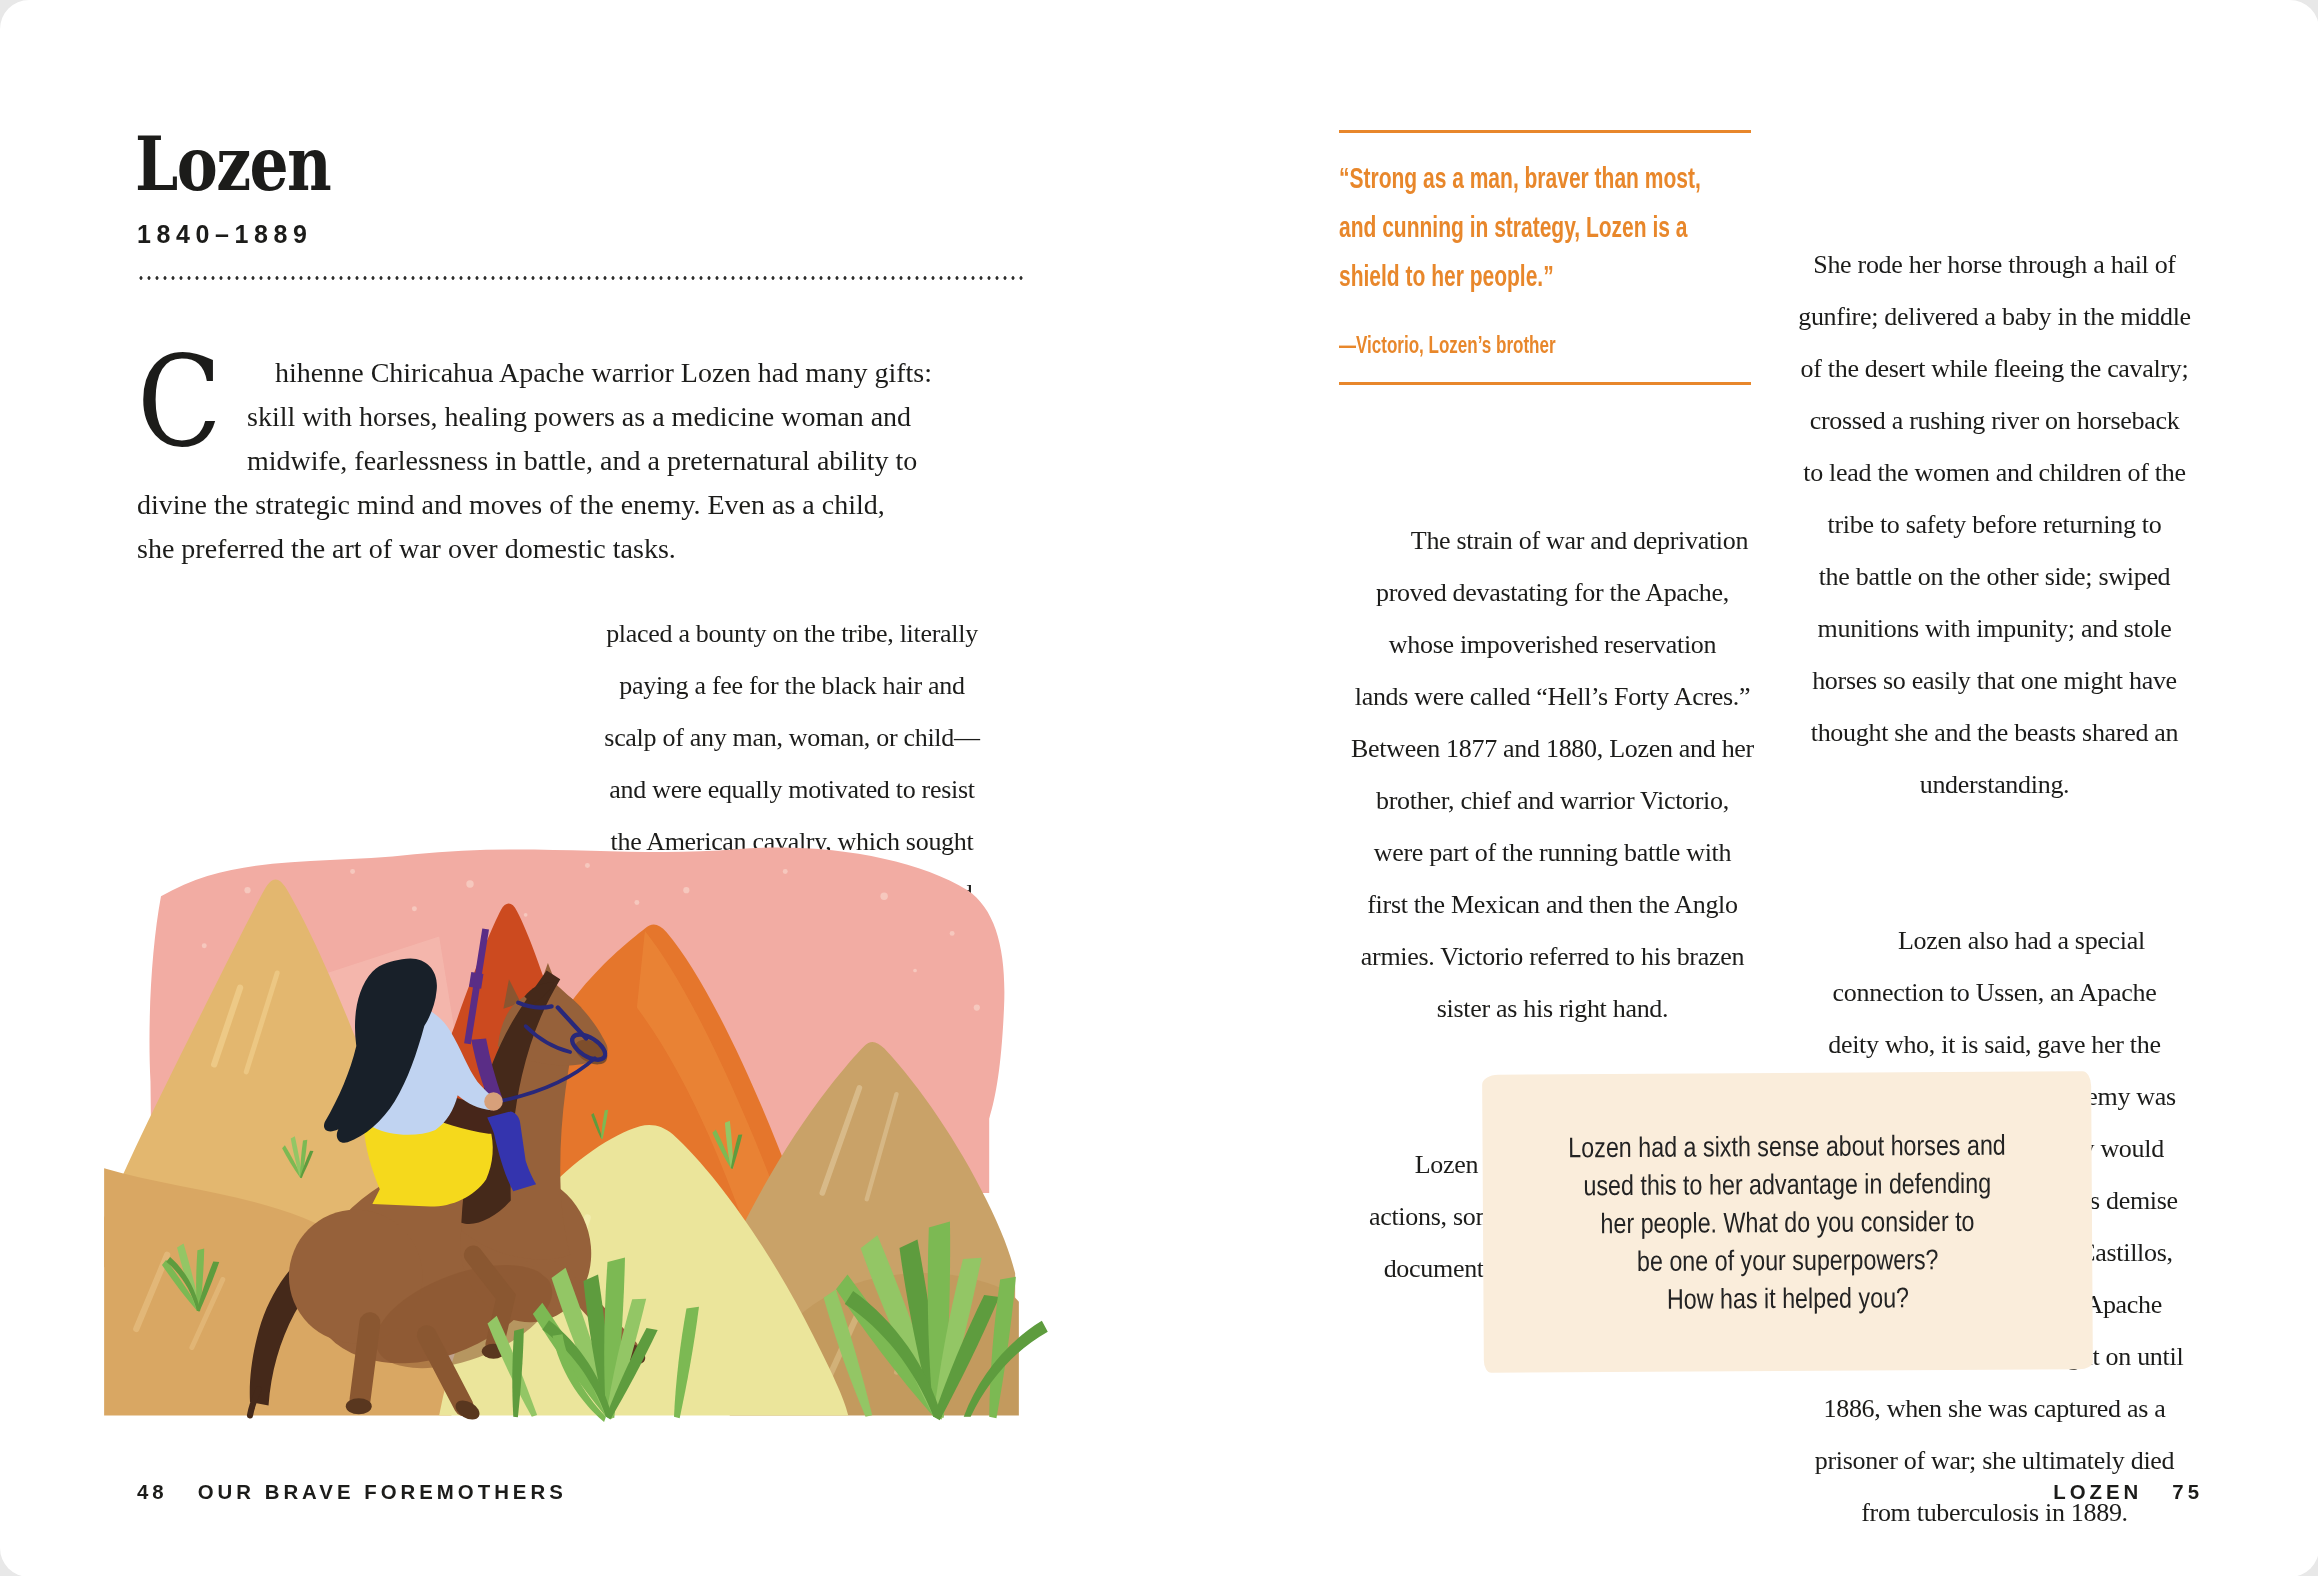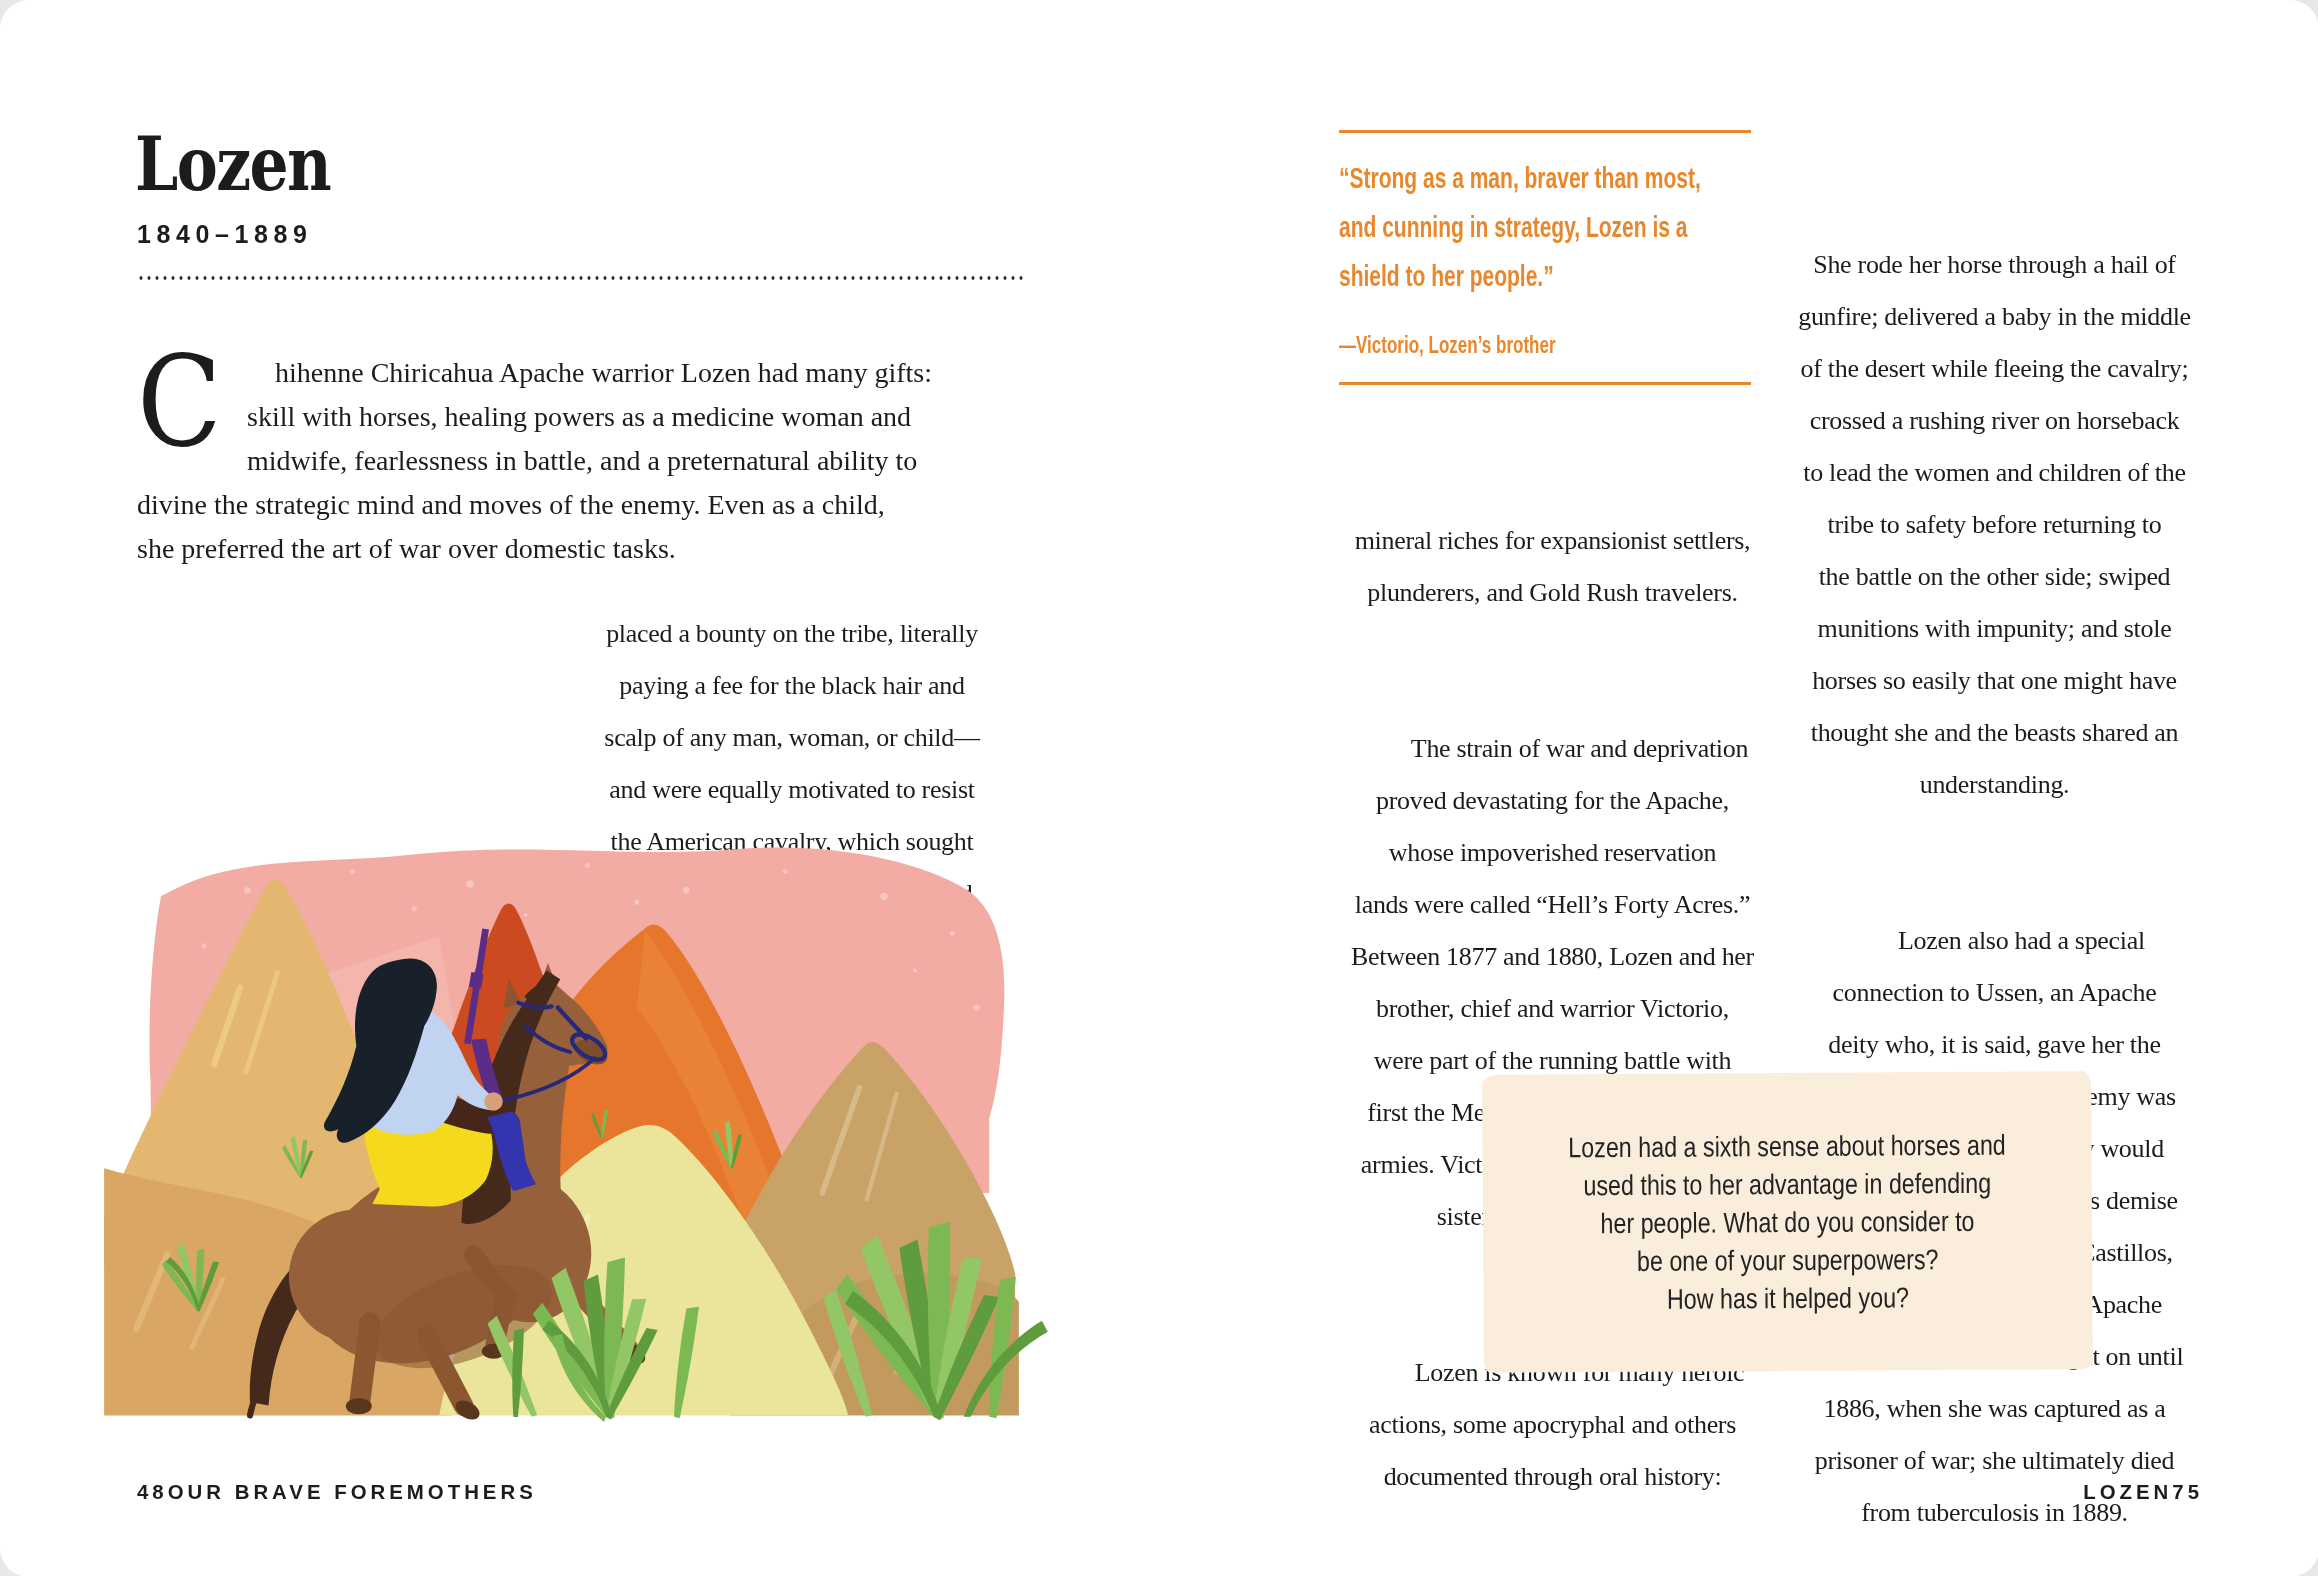--- a/index.html
+++ b/index.html
@@ -19,21 +19,21 @@
   #intro{left:137px;top:307px;width:897px;font-size:28px;line-height:44px;white-space:pre;}
   #drop-cap{float:left;font-family:"DejaVu Serif","Liberation Serif",serif;font-weight:normal;
       font-size:126px;line-height:93px;margin:3.7px 13.6px 0 0;transform:scaleX(.88);transform-origin:left top;}
   .bodycol{font-size:26px;line-height:52px;white-space:pre;letter-spacing:-0.3px;text-align:center;}
   .bodycol p{margin:0;}
   .bodycol p.indent{text-indent:54px;}
   #left-col-1{left:137px;top:535px;width:420px;}
   #left-col-2{left:582px;top:504px;width:420px;}
 
   .footer{font-family:"Liberation Sans",sans-serif;font-weight:bold;font-size:20.4px;
-      letter-spacing:4px;display:flex;align-items:center;}
+      letter-spacing:4px;display:flex;gap:30px;align-items:center;}
   #footer-left{left:137px;top:1481px;}
   #footer-right{right:116px;top:1481px;}
 
   
   .orange-rule{width:412px;height:3.1px;background:var(--accent-orange,#e8872b);}
   #quote-rule-top{left:1339px;top:130px;}
   #quote-rule-bottom{left:1339px;top:382px;}
   #pull-quote{left:1339px;top:153px;width:618px;
       font-family:"Liberation Sans","DejaVu Sans",sans-serif;font-weight:bold;
       font-size:30px;line-height:49px;color:var(--accent-orange,#e8872b);
@@ -263,22 +263,20 @@
   </div>
 
   <div class="abs orange-rule" id="quote-rule-top"></div>
   <div class="abs" id="pull-quote">“Strong as a man, braver than most,
 and cunning in strategy, Lozen is a
 shield to her people.”</div>
   <div class="abs" id="pull-quote-attribution">—Victorio, Lozen’s brother</div>
   <div class="abs orange-rule" id="quote-rule-bottom"></div>
 
   <div class="abs bodycol" id="right-col-1">
-    <p>mineral riches for expansionist settlers,
-plunderers, and Gold Rush travelers.</p>
     <p class="indent">The strain of war and deprivation
 proved devastating for the Apache,
 whose impoverished reservation
 lands were called “Hell’s Forty Acres.”
 Between 1877 and 1880, Lozen and her
 brother, chief and warrior Victorio,
 were part of the running battle with
 first the Mexican and then the Anglo
 armies. Victorio referred to his brazen
 sister as his right hand.</p>

